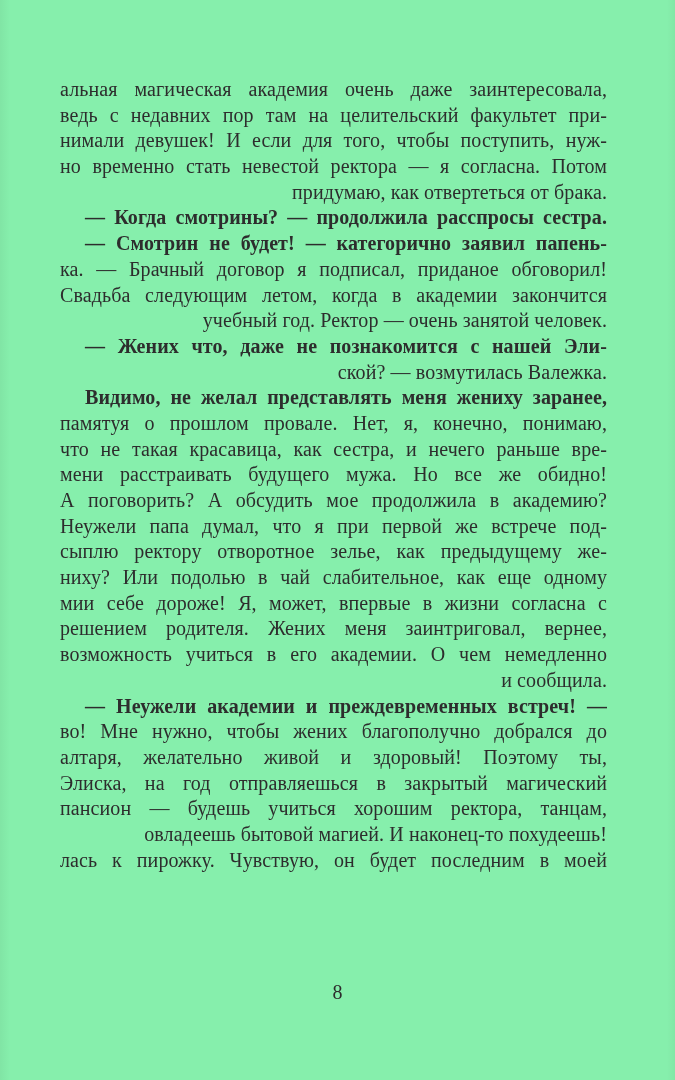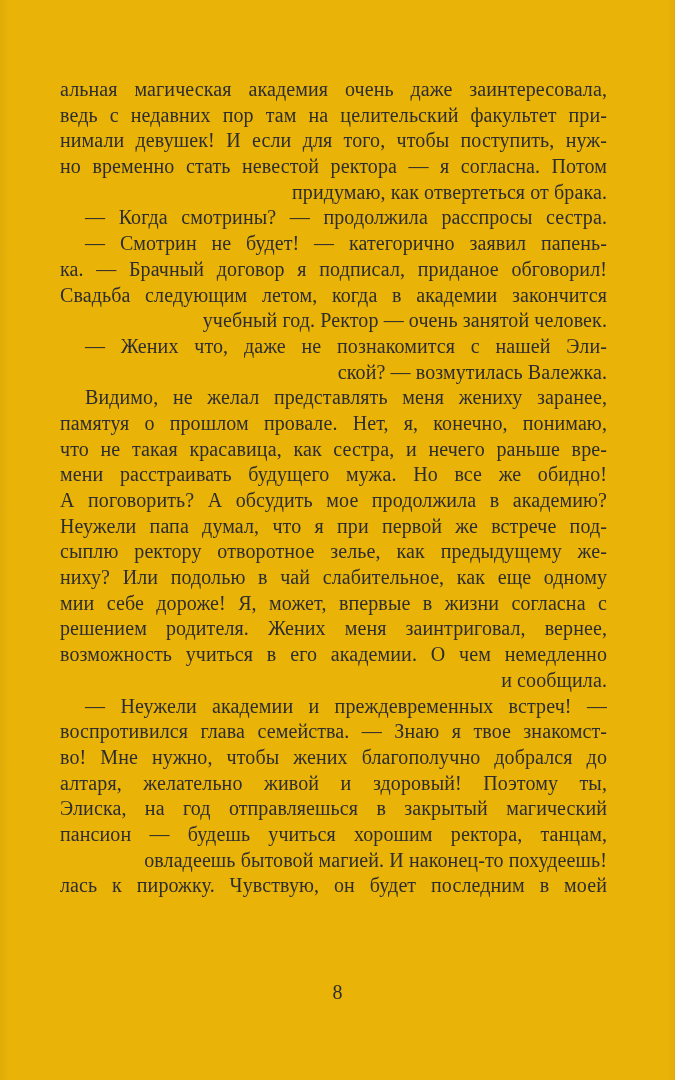--- a/index.html
+++ b/index.html
@@ -5,21 +5,21 @@
   html,body{margin:0;padding:0;}
   body{
     width:675px;height:1080px;
     background:#ffffff;
     font-family:"Liberation Serif","DejaVu Serif",serif;
     color:#2d2d2d;
   }
   .page{
     position:relative;
     width:675px;height:1080px;
-    background:#eab308;
+    background:#86efac;
     overflow:hidden;
   }
   
   .page::before{
     content:"";position:absolute;left:0;top:0;bottom:0;width:10px;
     background:linear-gradient(to right,rgba(0,0,0,0.045),rgba(0,0,0,0));
     pointer-events:none;
   }
   .page::after{
     content:"";position:absolute;right:0;top:0;bottom:0;width:8px;
@@ -39,20 +39,21 @@
     text-align:right;
     white-space:normal;
     letter-spacing:0.1px;
   }
   .ln.j{
     text-align:justify;
     text-align-last:justify;
   }
   .ln.ind{
     padding-left:25px;
+    font-weight:bold;
   }
   .folio{
     position:absolute;
     left:0;top:979px;width:675px;
     text-align:center;
     font-size:20px;
     line-height:26px;
   }
 </style>
 </head>
@@ -78,21 +79,20 @@
     <div class="ln j">мени расстраивать будущего мужа. Но все же обидно!</div>
     <div class="ln j">А поговорить? А обсудить мое продолжила в академию?</div>
     <div class="ln j">Неужели папа думал, что я при первой же встрече под-</div>
     <div class="ln j">сыплю ректору отворотное зелье, как предыдущему же-</div>
     <div class="ln j">ниху? Или подолью в чай слабительное, как еще одному</div>
     <div class="ln j">мии себе дороже! Я, может, впервые в жизни согласна с</div>
     <div class="ln j">решением родителя. Жених меня заинтриговал, вернее,</div>
     <div class="ln j">возможность учиться в его академии. О чем немедленно</div>
     <div class="ln">и сообщила.</div>
     <div class="ln ind j">— Неужели академии и преждевременных встреч! —</div>
-    <div class="ln j">воспротивился глава семейства. — Знаю я твое знакомст-</div>
     <div class="ln j">во! Мне нужно, чтобы жених благополучно добрался до</div>
     <div class="ln j">алтаря, желательно живой и здоровый! Поэтому ты,</div>
     <div class="ln j">Элиска, на год отправляешься в закрытый магический</div>
     <div class="ln j">пансион — будешь учиться хорошим ректора, танцам,</div>
     <div class="ln">овладеешь бытовой магией. И наконец-то похудеешь!</div>
     <div class="ln j">лась к пирожку. Чувствую, он будет последним в моей</div>
   </div>
   <div class="folio">8</div>
 </div>
 

